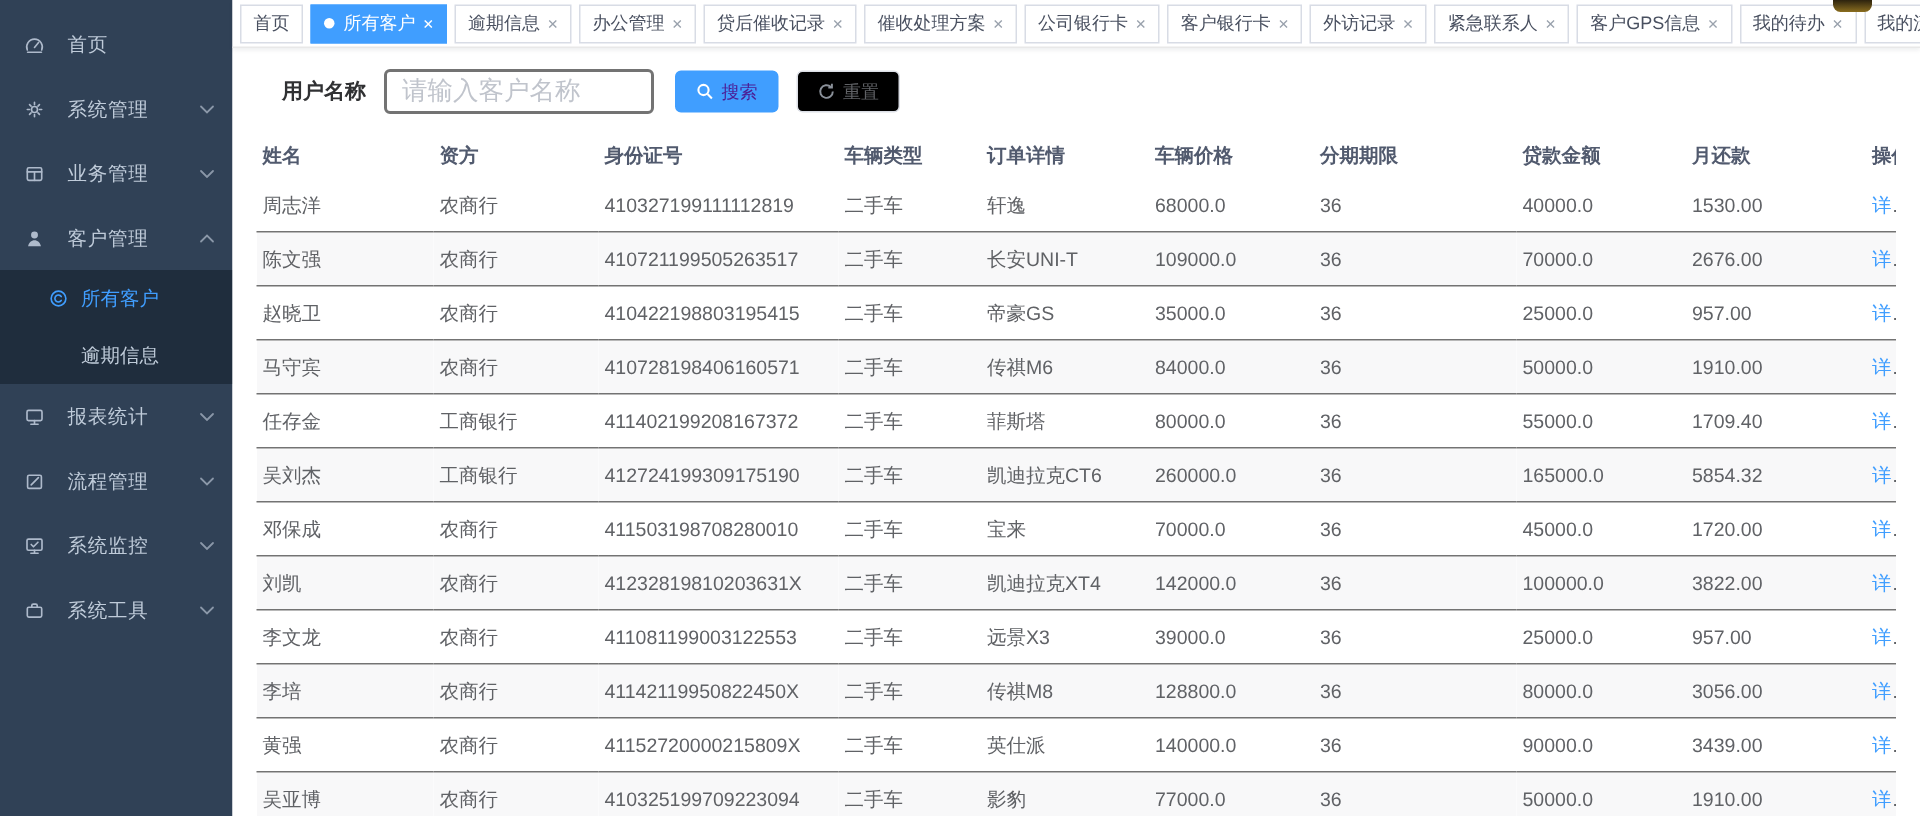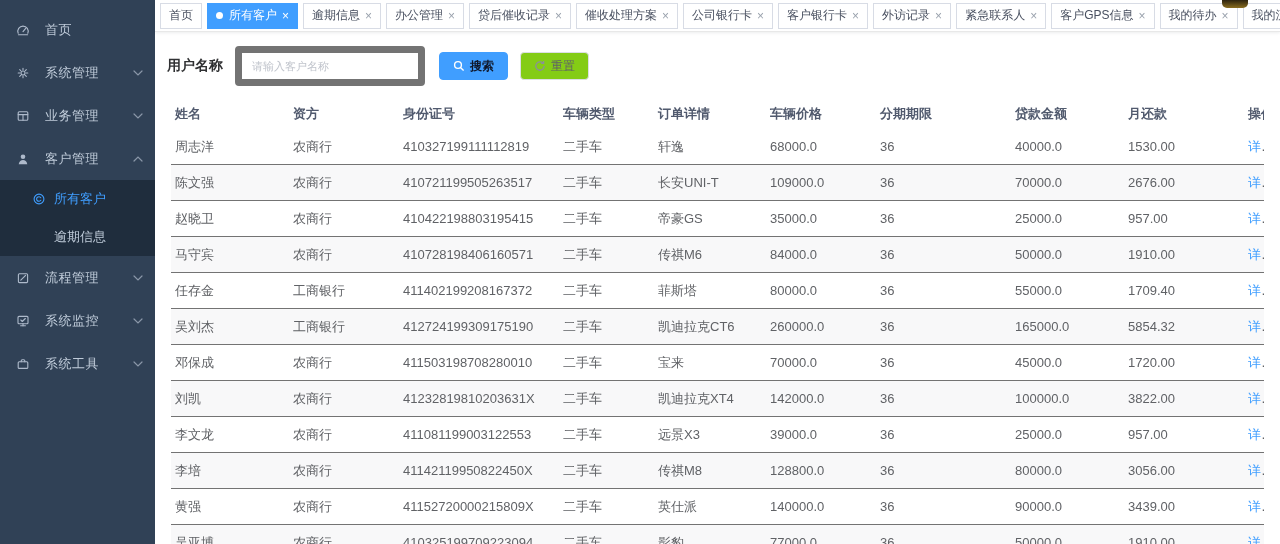--- a/index.html
+++ b/index.html
@@ -36,28 +36,28 @@
        border:1px solid #d8dce5;background:#fff;color:#495060;font-size:12px;cursor:pointer;flex-shrink:0;}
   .tag .x{margin-left:5px;font-size:12px;line-height:12px;color:#9aa2ad;}
   .tag.active{background:#409eff;border-color:#409eff;color:#fff;}
   .tag.active .dot{width:7px;height:7px;border-radius:50%;background:#fff;margin-right:6px;flex-shrink:0;}
   .tag.active .x{color:#fff;}
   .corner-chip{position:absolute;top:-2px;right:32px;width:26px;height:10px;
                background:linear-gradient(180deg,#15100a,#8a6d1f);border-radius:0 0 5px 5px;}
 
   
   .content{flex:1;background:#fff;overflow:hidden;}
-  .search-row{display:flex;align-items:center;padding:14px 12px 13px;}
+  .search-row{display:flex;align-items:center;padding:14px 33px 13px;}
   .search-row label{font-weight:bold;font-size:14px;color:#303133;margin-right:12px;}
-  .search-row input{width:156px;height:26px;border:7px solid #737373;border-radius:4px;
-                    padding:0 10px;font-size:11px;color:#606266;outline:none;}
+  .search-row input{width:156px;height:26px;border:2px solid #737373;border-radius:4px;
+                    padding:0 10px;font-size:17px;color:#606266;outline:none;}
   .search-row input::placeholder{color:#c0c4cc;}
   .btn{height:28px;padding:0 13px;border-radius:4px;font-size:12px;display:inline-flex;
-       align-items:center;gap:5px;border:1px solid #dcdfe6;background:#84cc16;color:#606266;cursor:pointer;}
-  .btn.primary{background:#409eff;border-color:#409eff;color:#0f172a;margin-left:14px;font-weight:bold;}
+       align-items:center;gap:5px;border:1px solid #dcdfe6;background:#000000;color:#606266;cursor:pointer;}
+  .btn.primary{background:#409eff;border-color:#409eff;color:#4c1d95;margin-left:14px;}
   .btn.reset{margin-left:12px;}
 
   .table-wrap{padding:0 16px;}
   table{width:100%;border-collapse:collapse;table-layout:fixed;font-size:13px;color:#606266;}
   th{color:#515a6e;font-weight:bold;text-align:left;height:30px;padding:0 4px;
      white-space:nowrap;overflow:hidden;background:#fff;}
   td{height:35px;padding:0 4px;white-space:nowrap;overflow:hidden;text-overflow:ellipsis;}
   tbody tr{border-bottom:1px solid #737373;}
   tbody tr:nth-child(even){background:#f8f8f9;}
   th:last-child,td:last-child{text-align:right;}
@@ -129,20 +129,35 @@
               <svg width="14" height="14" viewBox="0 0 14 14" fill="none" stroke="currentColor" stroke-width="1.1" stroke-linecap="round" stroke-linejoin="round">
                 <circle cx="7" cy="7" r="4.9"></circle>
                 <path d="M8.8 5.7a2.3 2.3 0 1 0 0 2.6"></path>
               </svg>
             </span>
             <span>所有客户</span>
           </div>
           <div class="sub-item noicon">
             <span>逾期信息</span>
           </div>
+        </div>
+        <div class="s-item">
+          <span class="ico">
+            <svg width="14" height="14" viewBox="0 0 14 14" fill="none" stroke="currentColor" stroke-width="1.1" stroke-linecap="round" stroke-linejoin="round">
+              <rect x="2" y="2.6" width="10" height="6.8" rx="1"></rect>
+              <line x1="7" y1="9.4" x2="7" y2="11.6"></line>
+              <line x1="4.6" y1="11.8" x2="9.4" y2="11.8"></line>
+            </svg>
+          </span>
+          <span class="lbl">报表统计</span>
+          <span class="chev">
+            <svg width="10" height="6" viewBox="0 0 10 6" fill="none" stroke="currentColor" stroke-width="1.2" stroke-linecap="round">
+              <polyline points="1,1 5,5 9,1"></polyline>
+            </svg>
+          </span>
         </div>
         <div class="s-item">
           <span class="ico">
             <svg width="14" height="14" viewBox="0 0 14 14" fill="none" stroke="currentColor" stroke-width="1.1" stroke-linecap="round" stroke-linejoin="round">
               <rect x="2.4" y="2.8" width="9.2" height="8.8" rx="1"></rect>
               <line x1="4.8" y1="9.2" x2="9.6" y2="4.4"></line>
             </svg>
           </span>
           <span class="lbl">流程管理</span>
           <span class="chev">

